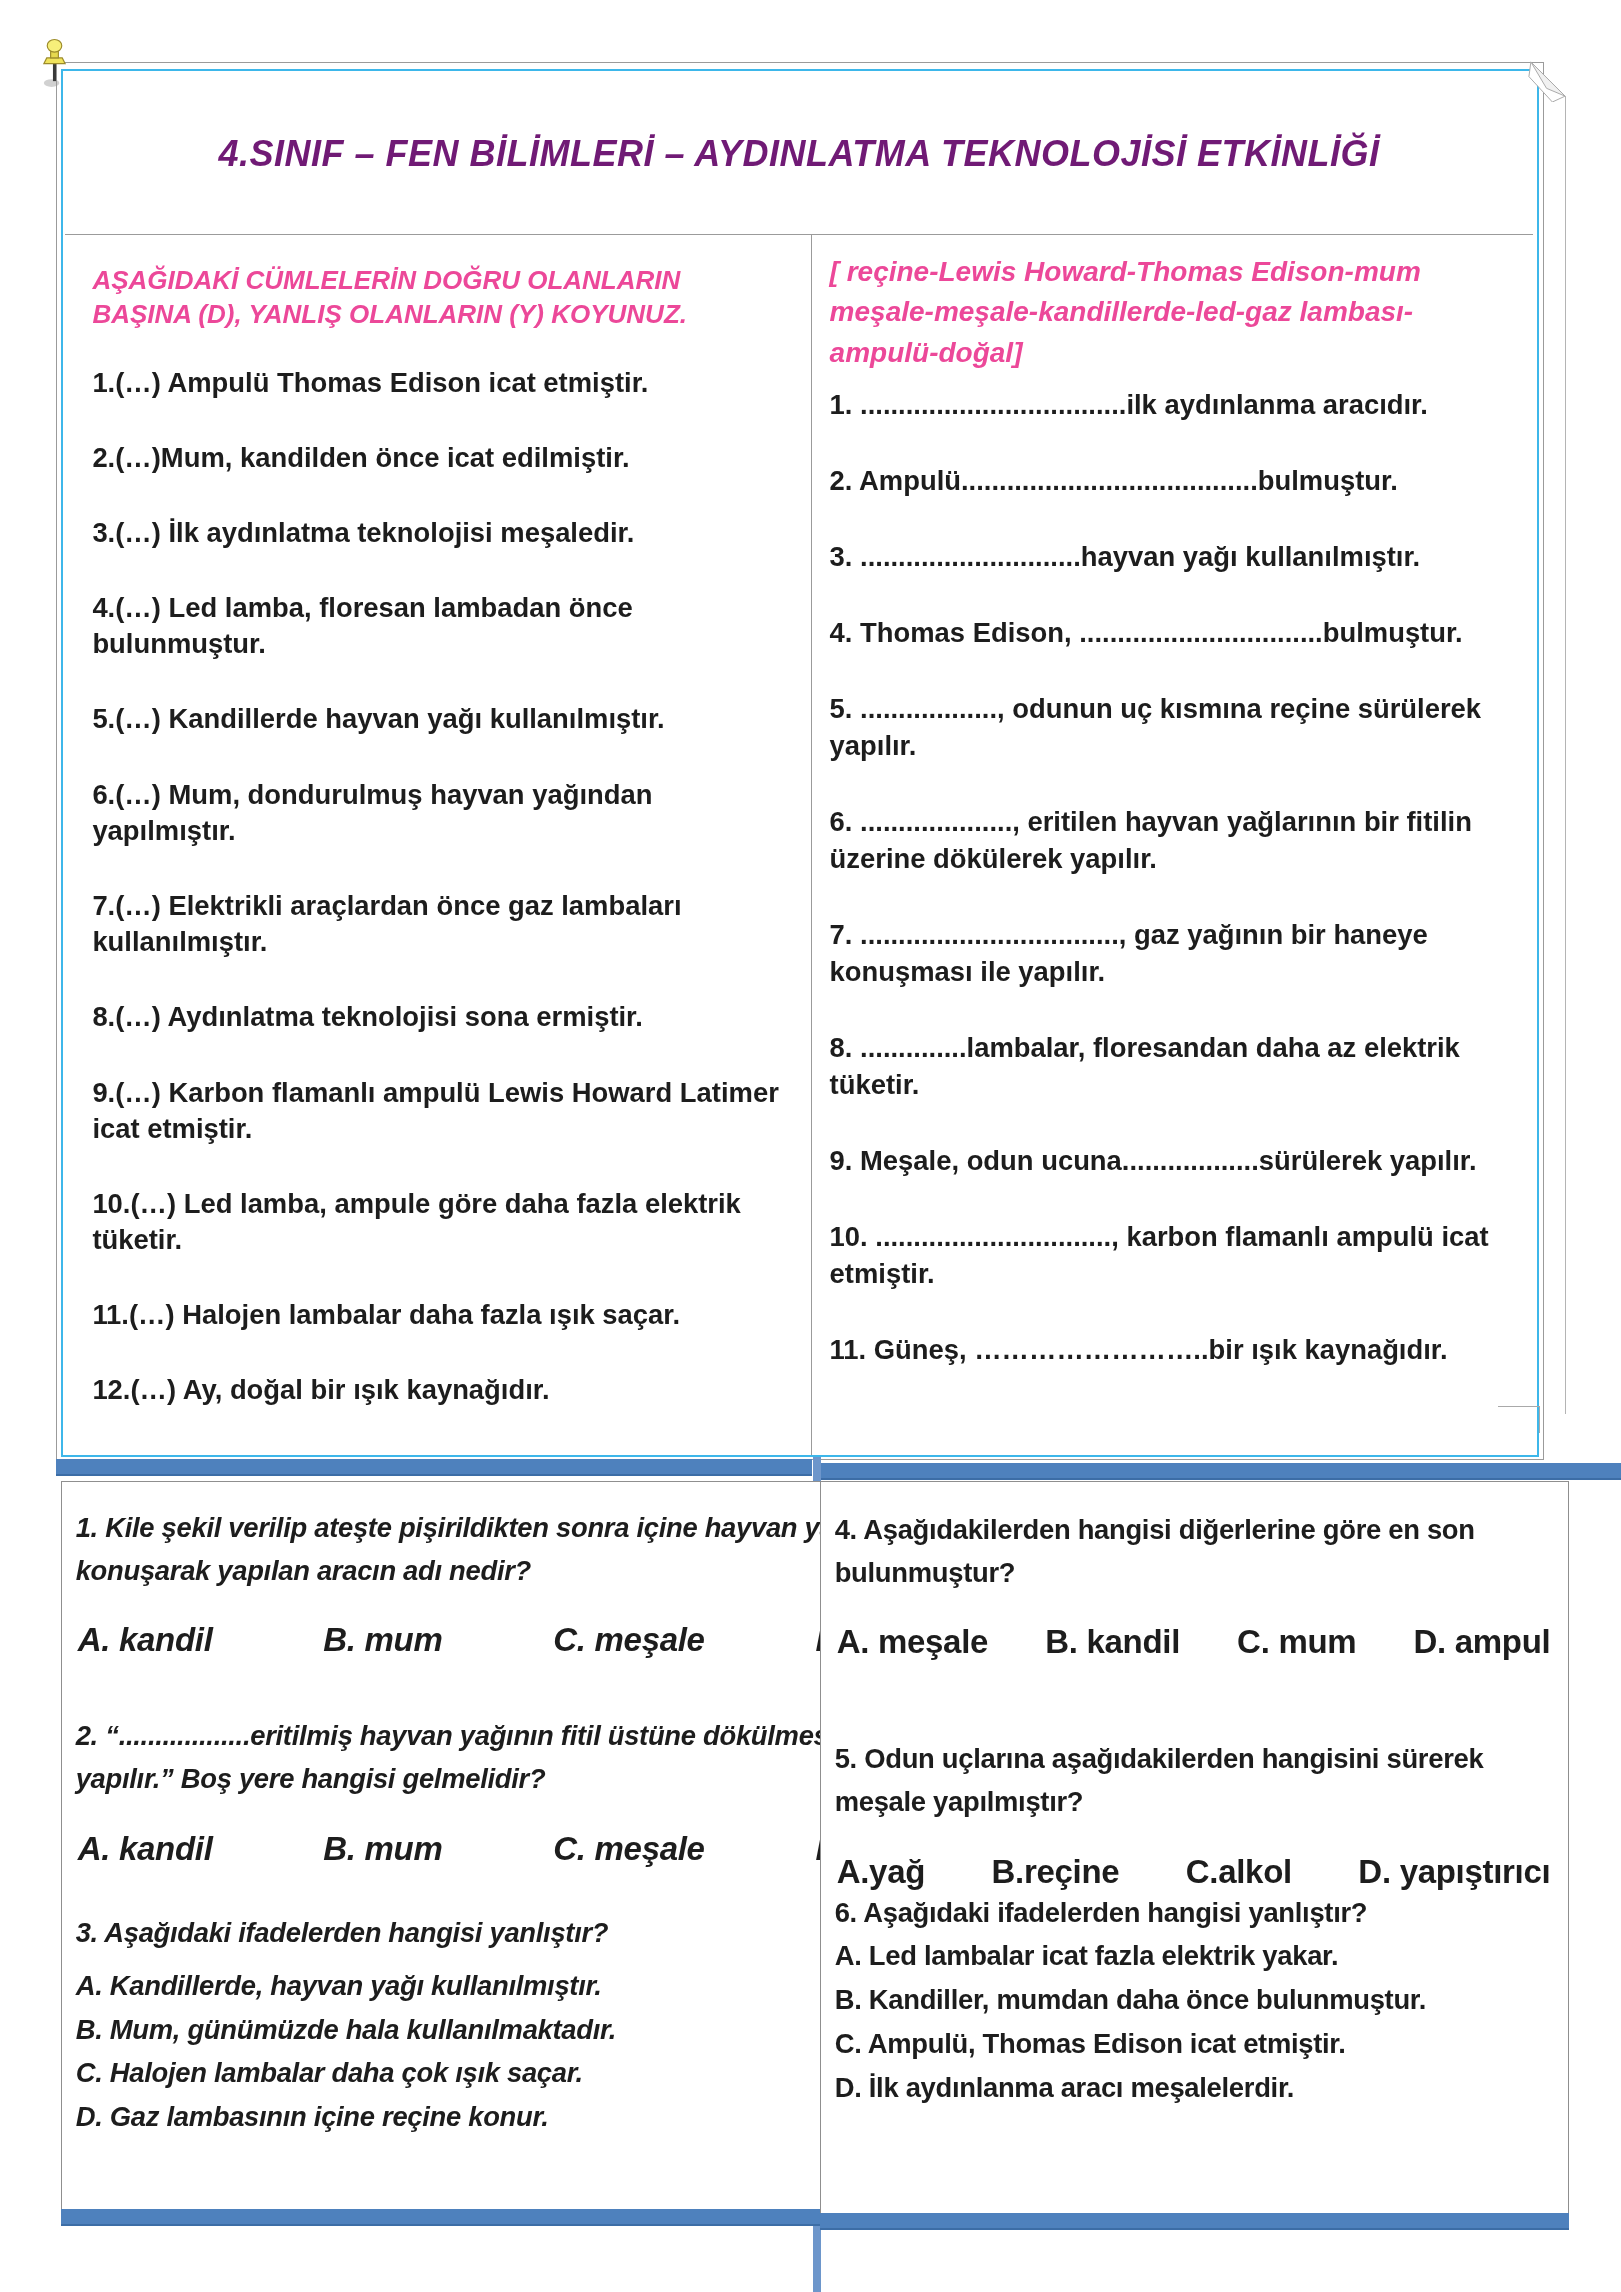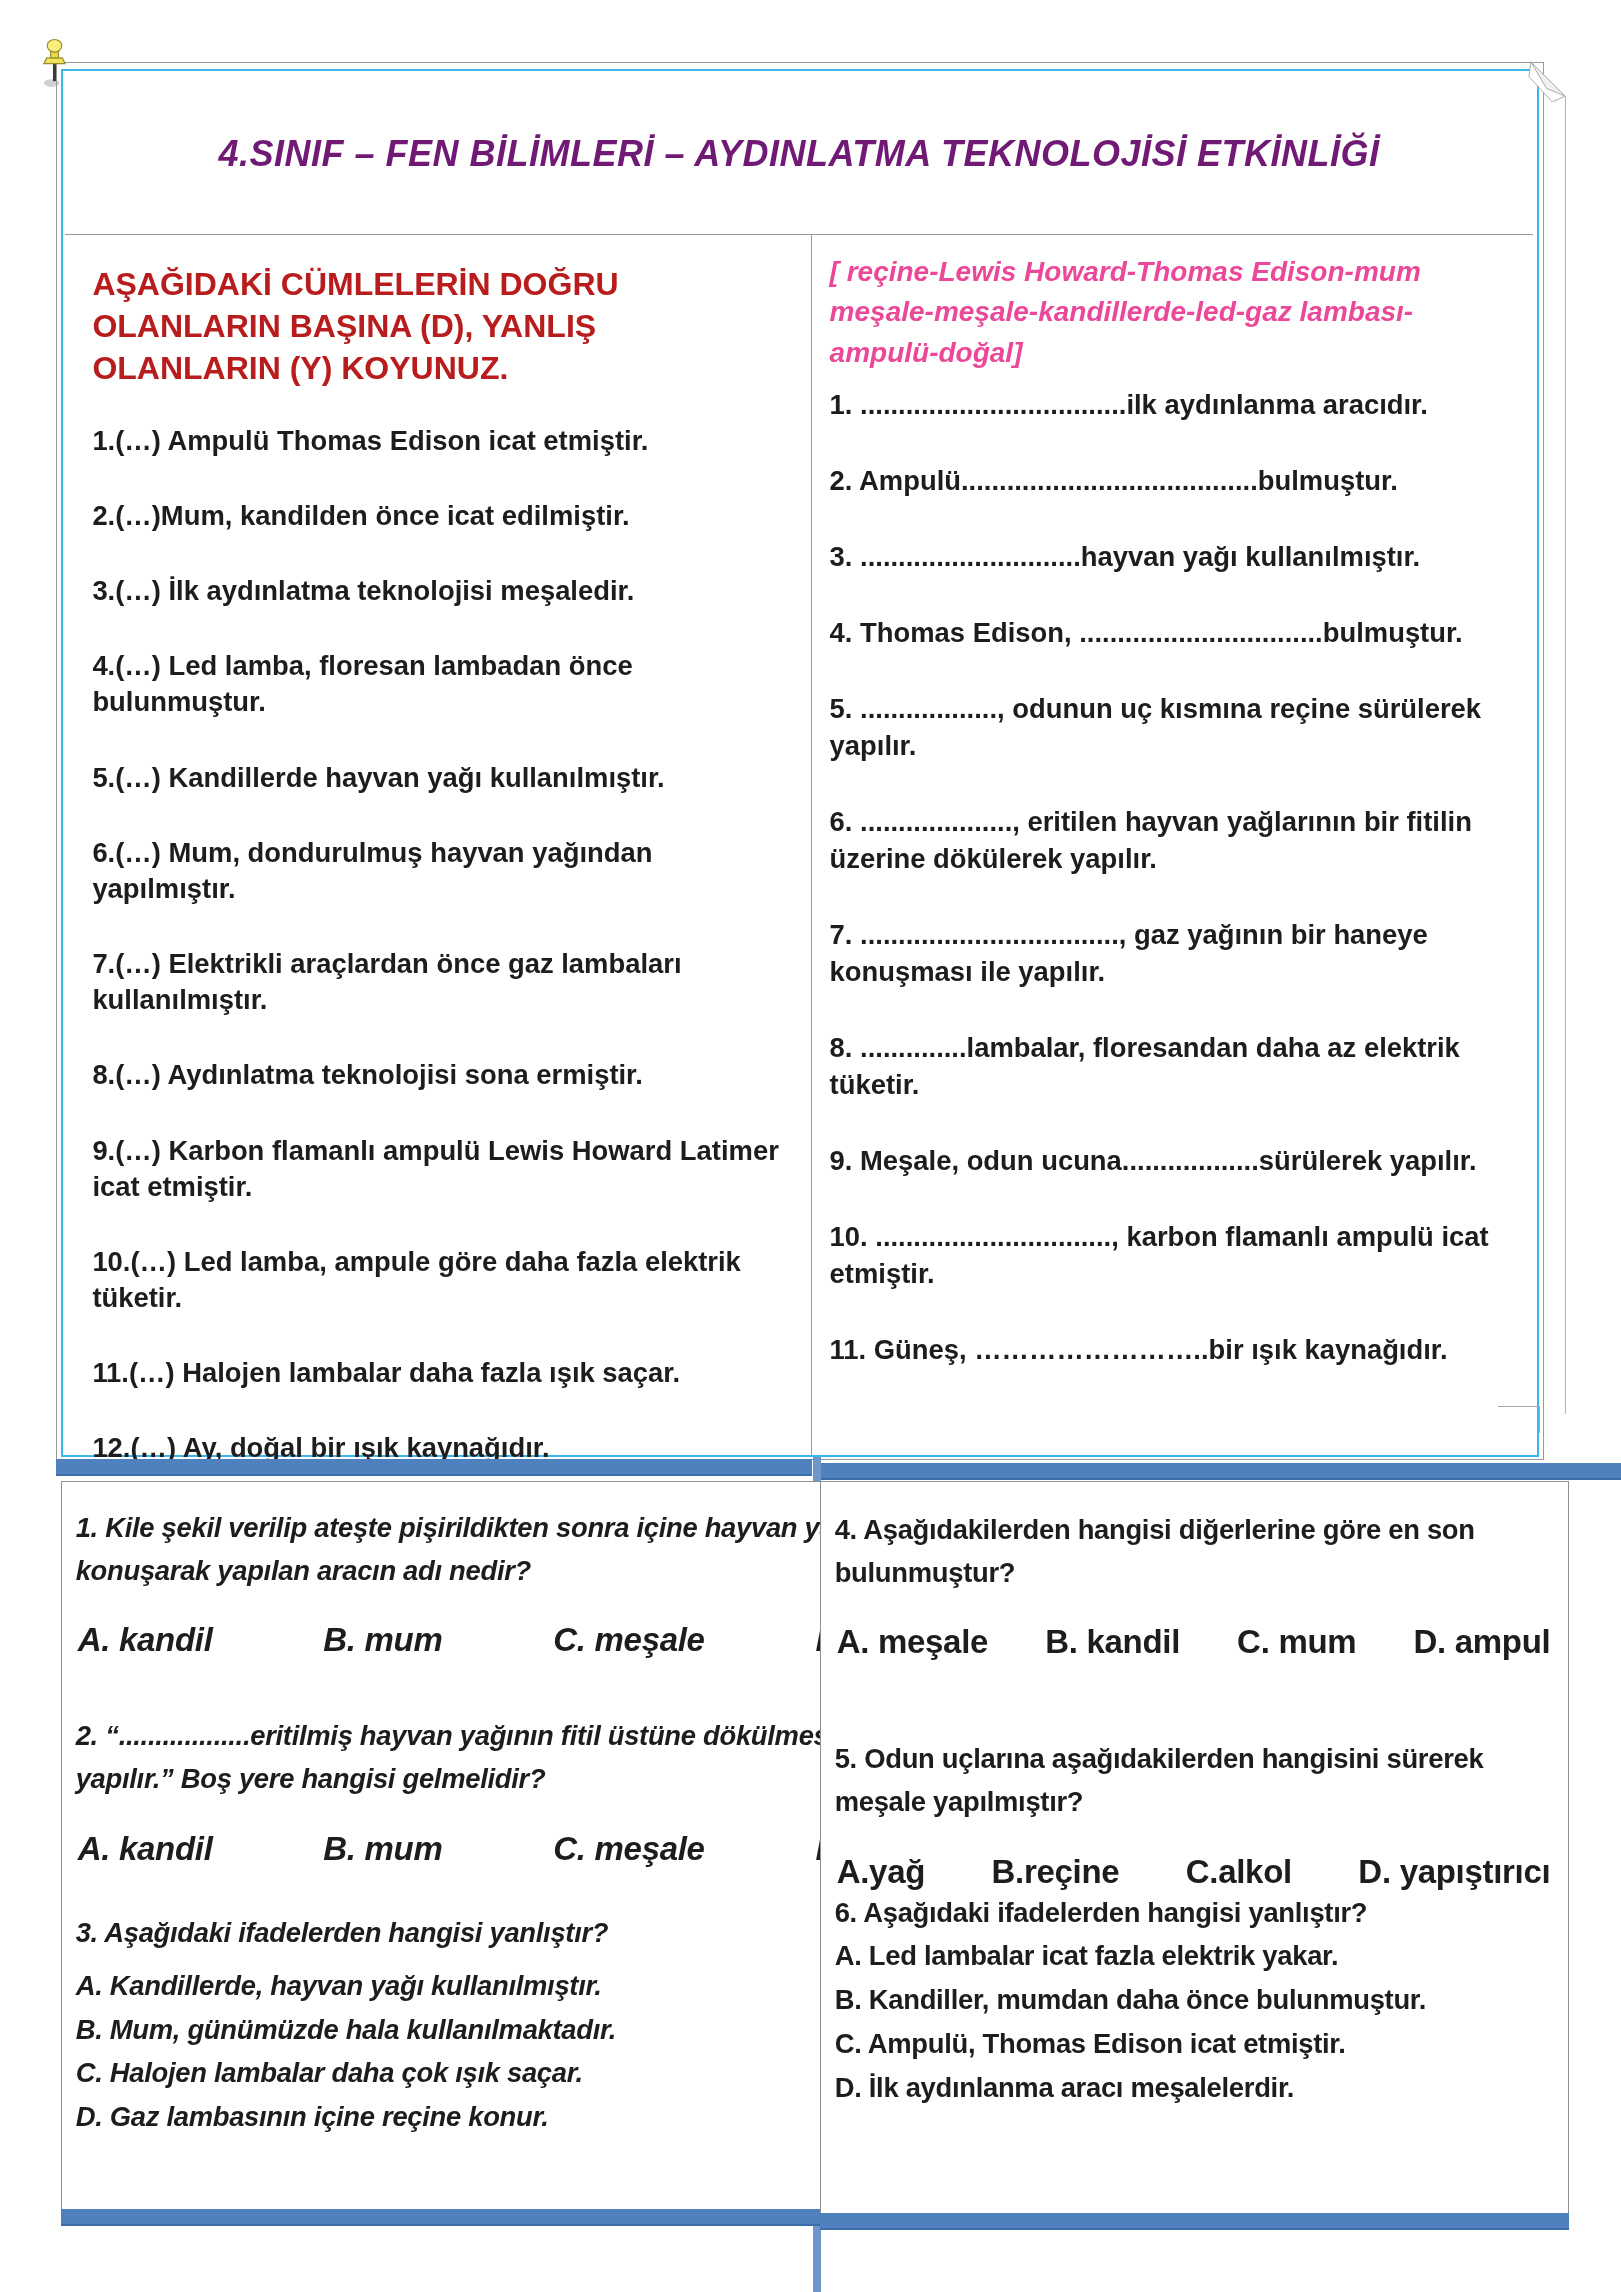--- a/index.html
+++ b/index.html
@@ -44,22 +44,22 @@
     display:flex;
   }
   .col-left{
     width:747px;border-right:1px solid #9b9b9b;
     padding:29px 25.5px 0 27.4px;box-sizing:border-box;
   }
   .col-right{
     flex:1;padding:17.6px 19.6px 0 17.6px;box-sizing:border-box;
   }
   .red-head{
-    color:#b91c1c;font-weight:bold;
-    font-size:32px;line-height:1.32;margin:0 0 33px 0;max-width:647px;
+    color:#ec4899;font-weight:bold;font-style:italic;
+    font-size:26px;line-height:1.32;margin:0 0 33px 0;max-width:647px;
   }
   .col-right .red-head{margin:0 0 5.9px 0;max-width:627px;}
   .red-bank{
     color:#ec4899;font-weight:bold;font-style:italic;
     font-size:28px;line-height:1.45;margin:0 0 13.7px 0;max-width:686px;
   }
   .tf-item{
     font-size:27.4px;font-weight:bold;line-height:1.32;
     margin:0 0 39px 0;
   }

